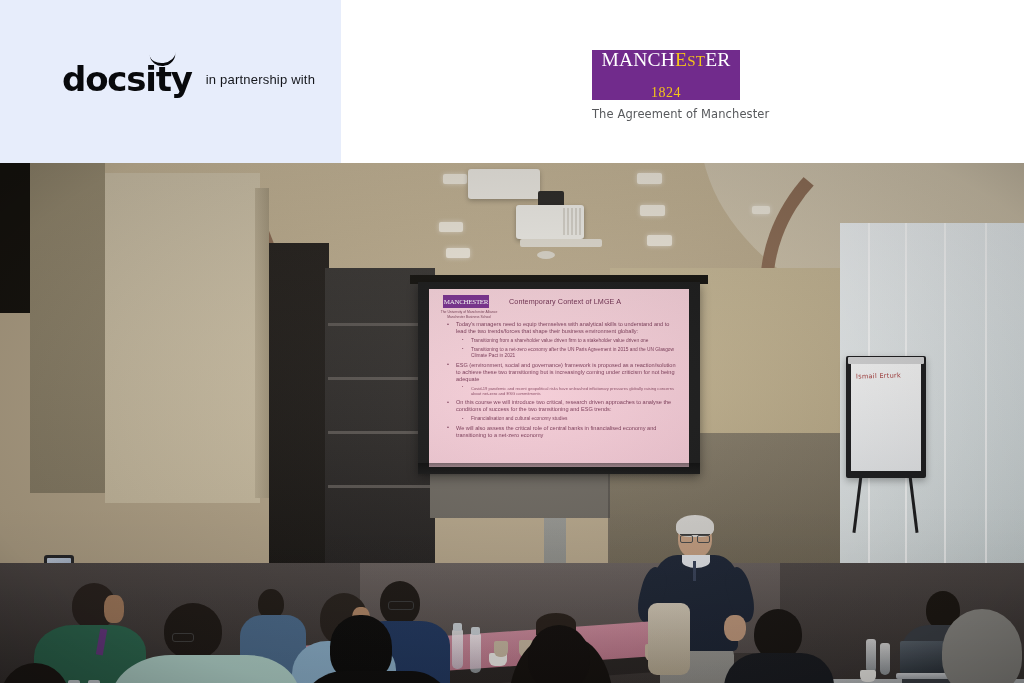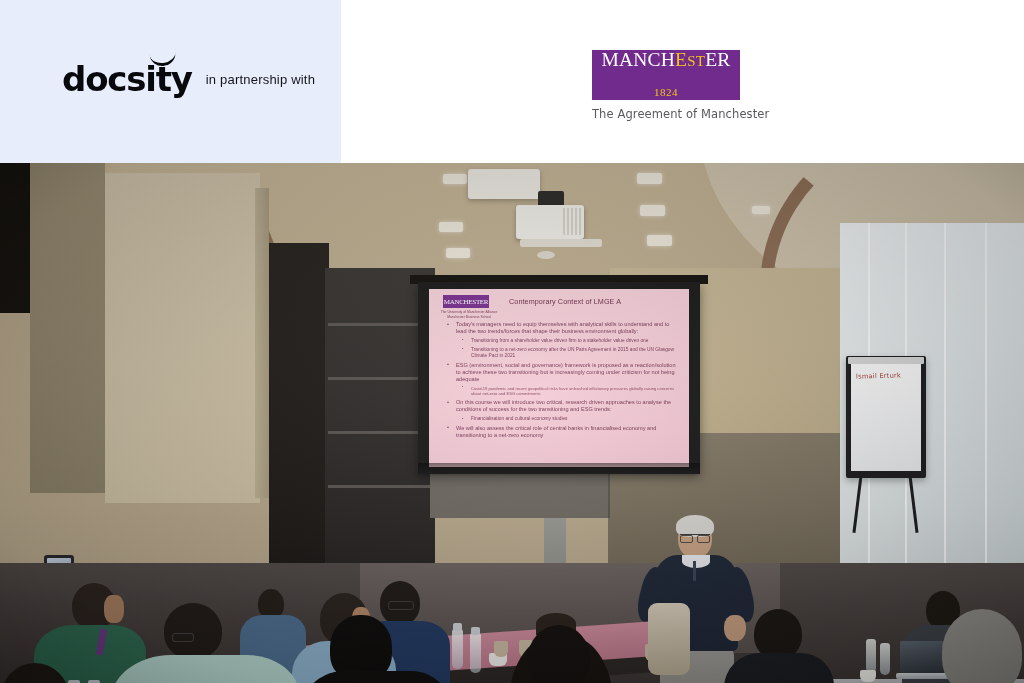--- a/index.html
+++ b/index.html
@@ -19,21 +19,21 @@
       transform:rotate(-7deg);}
   #partnership-text{font-size:13px;color:#14161b;letter-spacing:.2px;white-space:nowrap;}
 
   #uom-block{position:absolute;left:592px;top:50px;width:150px;}
   #uom-mark{position:relative;width:148px;height:50px;background:#712b8c;
       display:flex;flex-direction:column;align-items:center;justify-content:center;overflow:hidden;}
   #uom-wordmark{font-family:"Liberation Serif",serif;font-size:19.5px;line-height:19px;
       letter-spacing:.2px;color:#ffffff;white-space:nowrap;font-weight:normal;}
   #uom-wordmark .gold{color:#f5c518;}
   #uom-wordmark .small{font-size:15px;}
-  #uom-year{font-family:"Liberation Serif",serif;font-size:11px;line-height:17px;color:#f5c518;
+  #uom-year{font-family:"Liberation Serif",serif;font-size:14px;line-height:17px;color:#f5c518;
       margin-top:13px;letter-spacing:.5px;}
   #uom-strap{margin-top:7px;text-align:center;font-size:11.5px;color:#57595c;letter-spacing:.1px;
       white-space:nowrap;font-family:"DejaVu Sans",sans-serif;}
 
   
   #photo{position:absolute;left:0;top:163px;width:1024px;height:520px;overflow:hidden;
       background:#b9a98d;}
 
   
   .ceil-base{position:absolute;left:0;top:0;width:1024px;height:150px;

